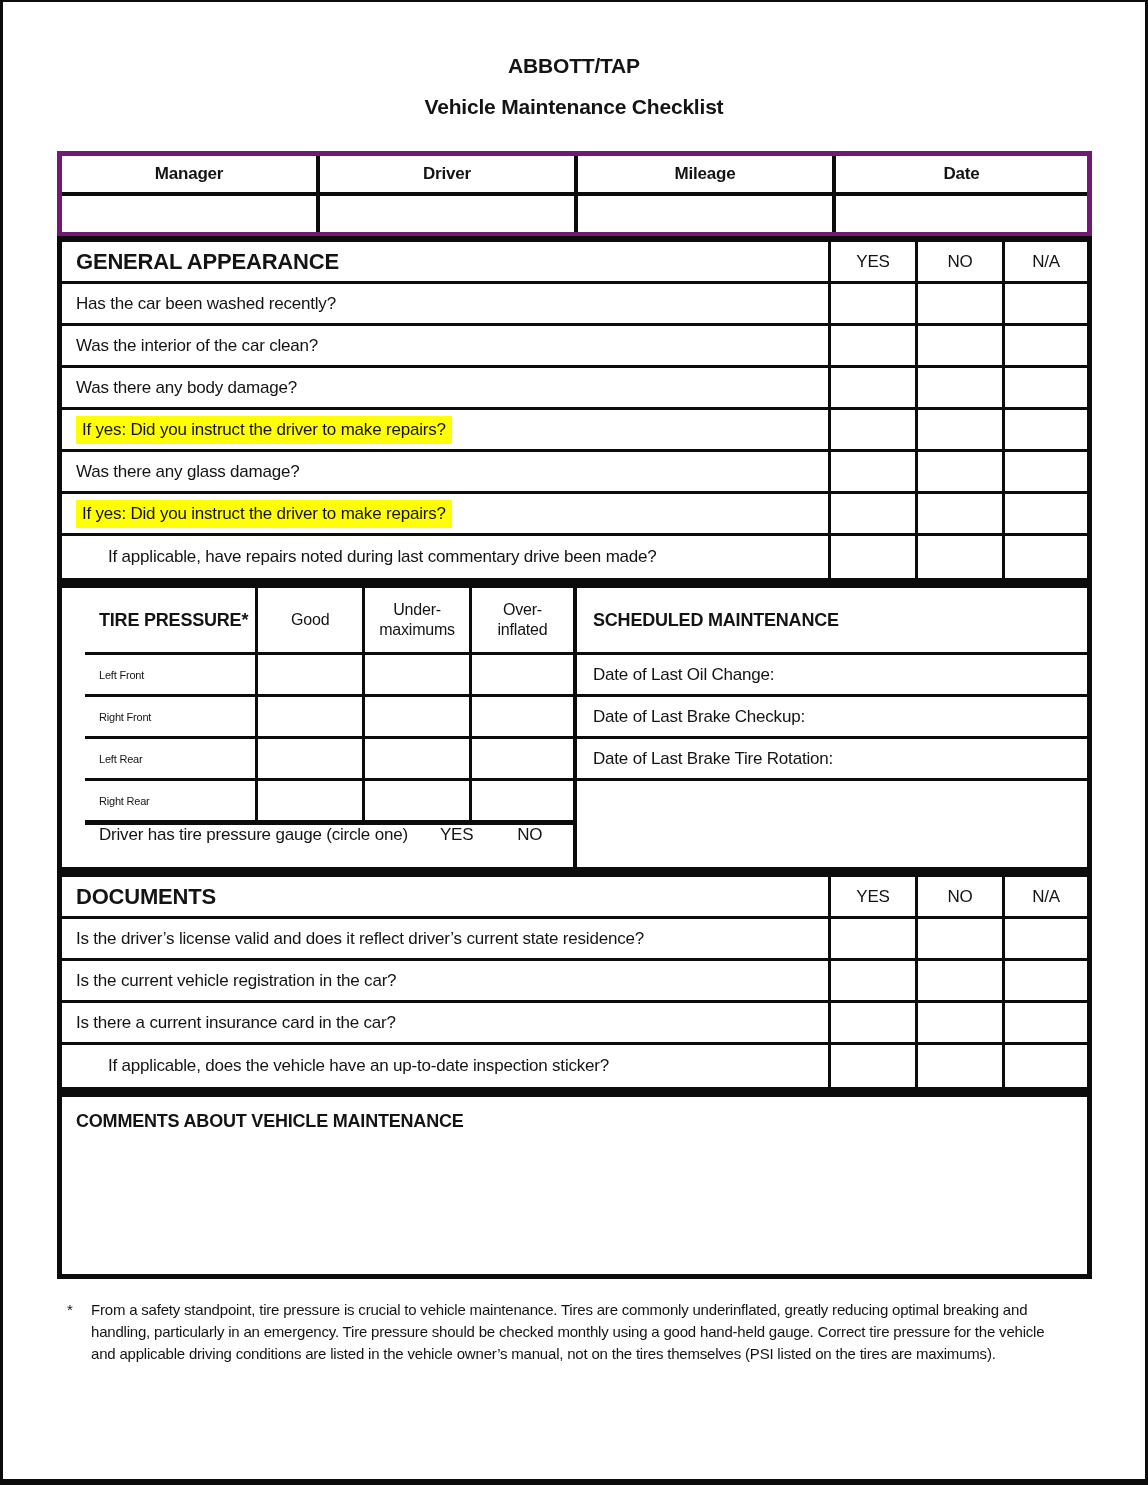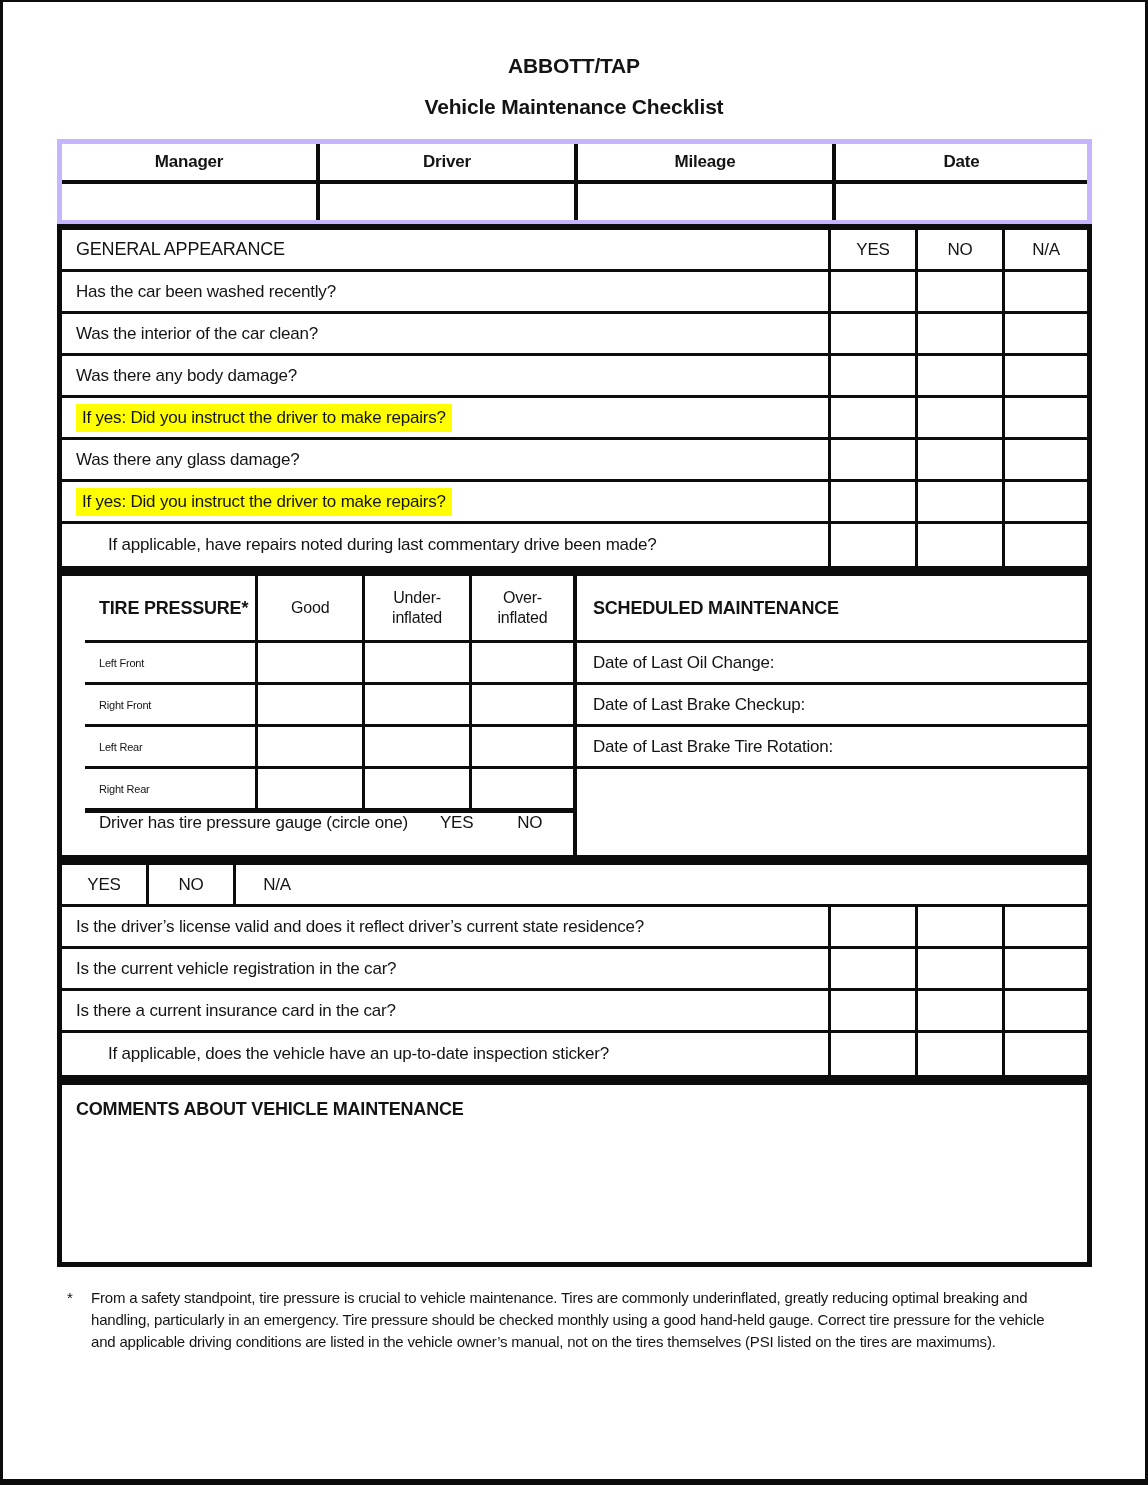--- a/index.html
+++ b/index.html
@@ -9,36 +9,36 @@
     position:relative;width:1148px;height:1485px;background:#fff;
     border-top:2px solid #0c0c0c;border-left:3px solid #0c0c0c;
     border-right:3px solid #0c0c0c;border-bottom:6px solid #0c0c0c;
     overflow:hidden;letter-spacing:-0.2px;
   }
   .titles{text-align:center;margin-top:52px;}
   .title-main{font-size:21px;font-weight:bold;margin:0 0 17px 0;}
   .title-sub{font-size:21px;font-weight:bold;margin:0;}
   .tbl{width:1035px;margin-left:54px;background:#fff;}
   
-  .info-tbl{border:5px solid #c4b5fd;margin-top:20px;}
+  .info-tbl{border:5px solid #701a75;margin-top:32px;}
   .info-row{display:flex;border-bottom:4px solid #0c0c0c;}
   .info-row:last-child{border-bottom:none;}
   .info-cell{width:258px;border-right:4px solid #0c0c0c;height:36px;
     display:flex;align-items:center;justify-content:center;font-size:17px;}
   .info-cell:last-child{border-right:none;flex:1;}
   .info-head{font-weight:bold;}
   .info-blank{height:36px;}
   
   .sec{border:5px solid #0c0c0c;border-top-width:6px;margin-top:-1px;}
   .row{display:flex;border-bottom:3px solid #0c0c0c;}
   .row:last-child{border-bottom:none;padding-left:32px;}
   .q-row{height:42px;}
   .cell{display:flex;align-items:center;}
   .q-label{flex:1;border-right:3px solid #0c0c0c;padding-left:14px;font-size:17px;}
-  .q-label.head{font-weight:normal;font-size:18px;}
+  .q-label.head{font-weight:bold;font-size:22px;}
   .q-label.indent{}
   .hl-yellow{background:#ffff00;padding:4px 6px 4px 6px;}
   .ans{width:87px;border-right:3px solid #0c0c0c;justify-content:center;font-size:17px;}
   .ans.last{width:82px;border-right:none;}
   
   .tire-wrap{display:flex;}
   .tire-left{width:515px;border-right:4px solid #0c0c0c;padding-left:23px;}
   .tire-right{flex:1;display:flex;flex-direction:column;}
   .t-row{display:flex;border-bottom:3px solid #0c0c0c;height:42px;}
   .t-row:last-child{border-bottom:none;}
@@ -146,21 +146,21 @@
       <div class="cell ans last"></div>
     </div>
   </div>
 
   <div class="tbl sec tire-wrap">
     <div class="tire-left">
       <div class="t-row t-head-row">
         <div class="t-label bold">TIRE PRESSURE*</div>
         <div class="t-col">Good</div>
         <div class="t-col">Under-
-inflated</div>
+maximums</div>
         <div class="t-col last">Over-
 inflated</div>
       </div>
       <div class="t-row">
         <div class="t-label">Left Front</div>
         <div class="t-col"></div>
         <div class="t-col"></div>
         <div class="t-col last"></div>
       </div>
       <div class="t-row">
@@ -191,20 +191,21 @@
       <div class="s-row s-head">SCHEDULED MAINTENANCE</div>
       <div class="s-row">Date of Last Oil Change:</div>
       <div class="s-row">Date of Last Brake Checkup:</div>
       <div class="s-row">Date of Last Brake Tire Rotation:</div>
       <div class="s-row s-blank"></div>
     </div>
   </div>
 
   <div class="tbl sec">
     <div class="row q-row">
+      <div class="cell q-label head">DOCUMENTS</div>
       <div class="cell ans">YES</div>
       <div class="cell ans">NO</div>
       <div class="cell ans last">N/A</div>
     </div>
     <div class="row q-row">
       <div class="cell q-label">Is the driver’s license valid and does it reflect driver’s current state residence?</div>
       <div class="cell ans"></div>
       <div class="cell ans"></div>
       <div class="cell ans last"></div>
     </div>

